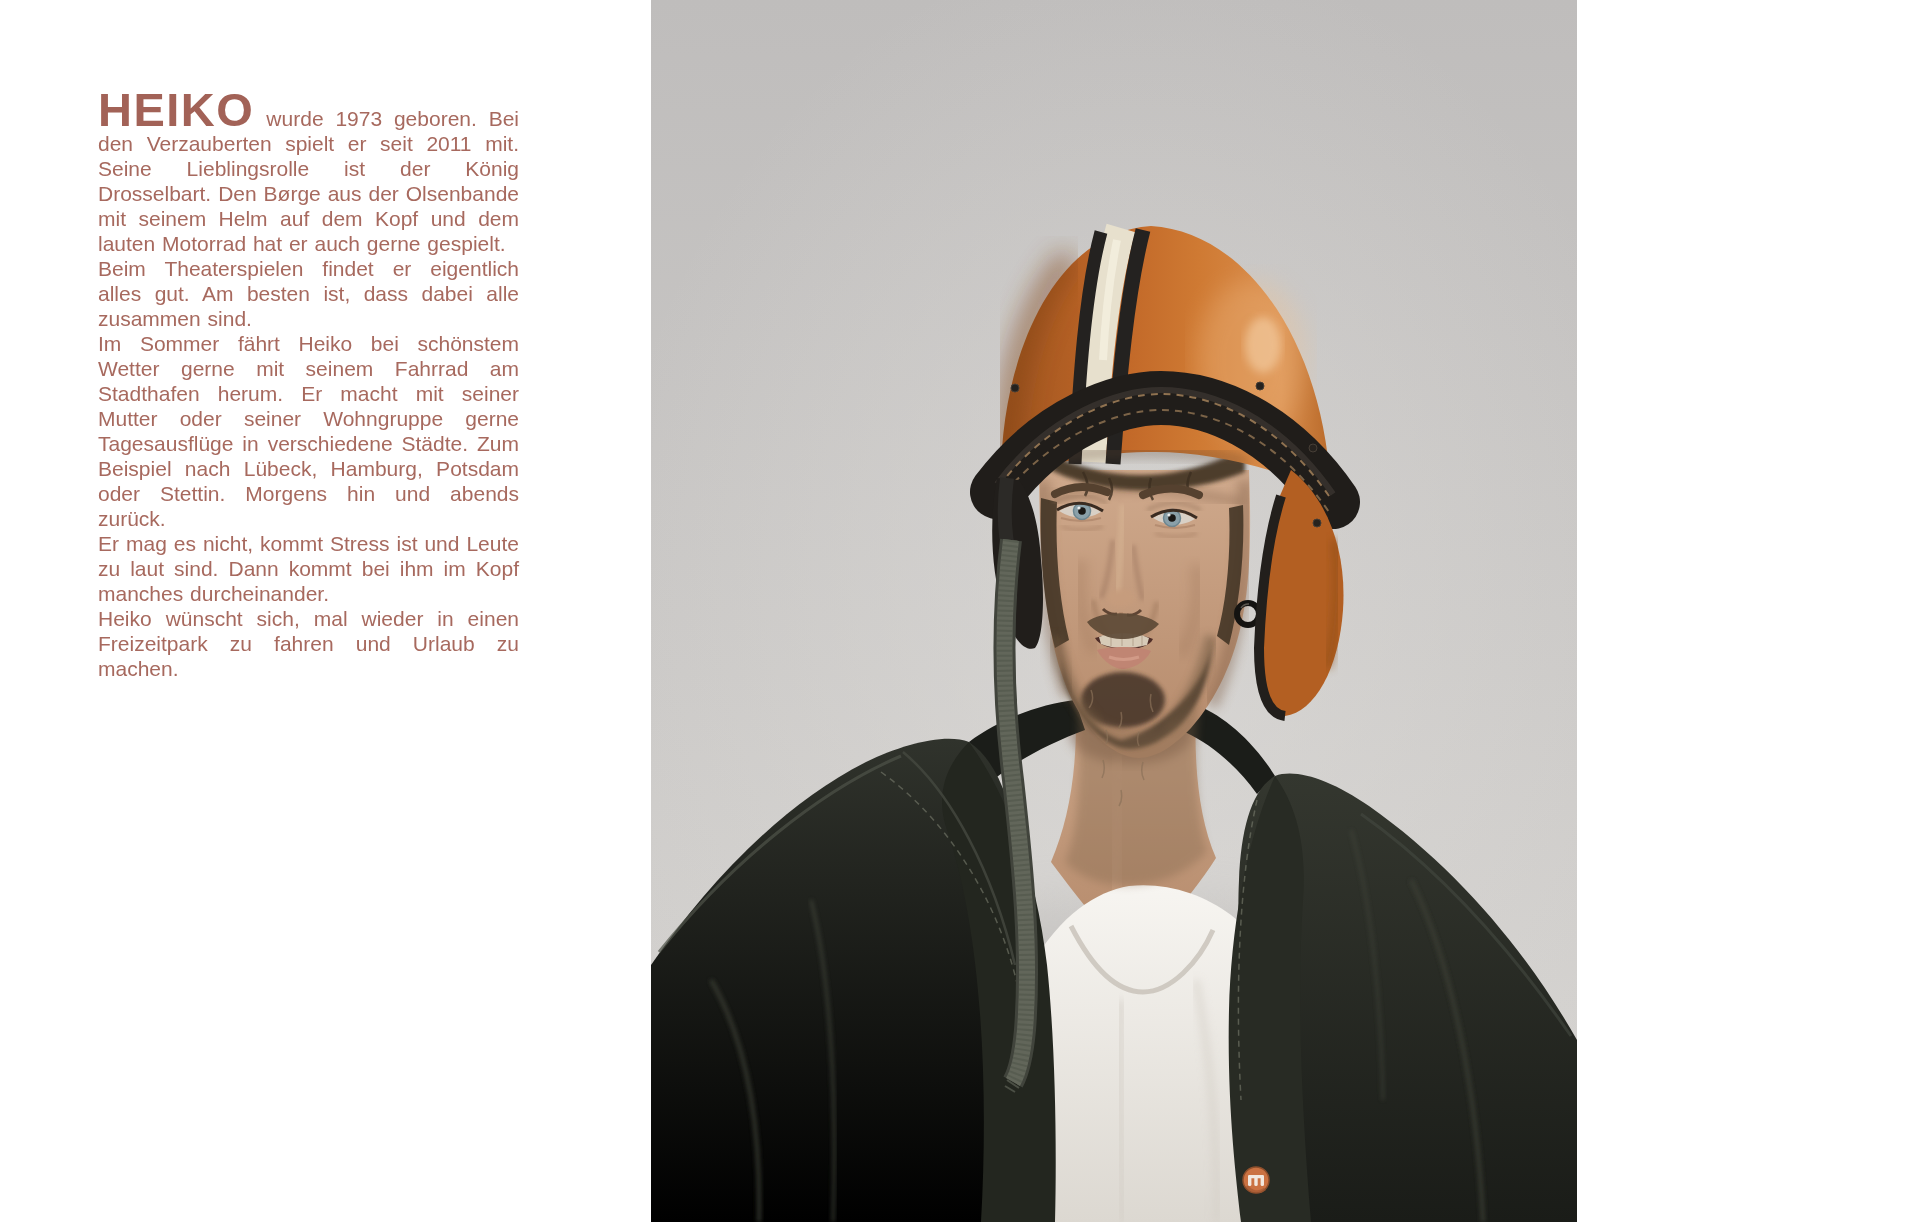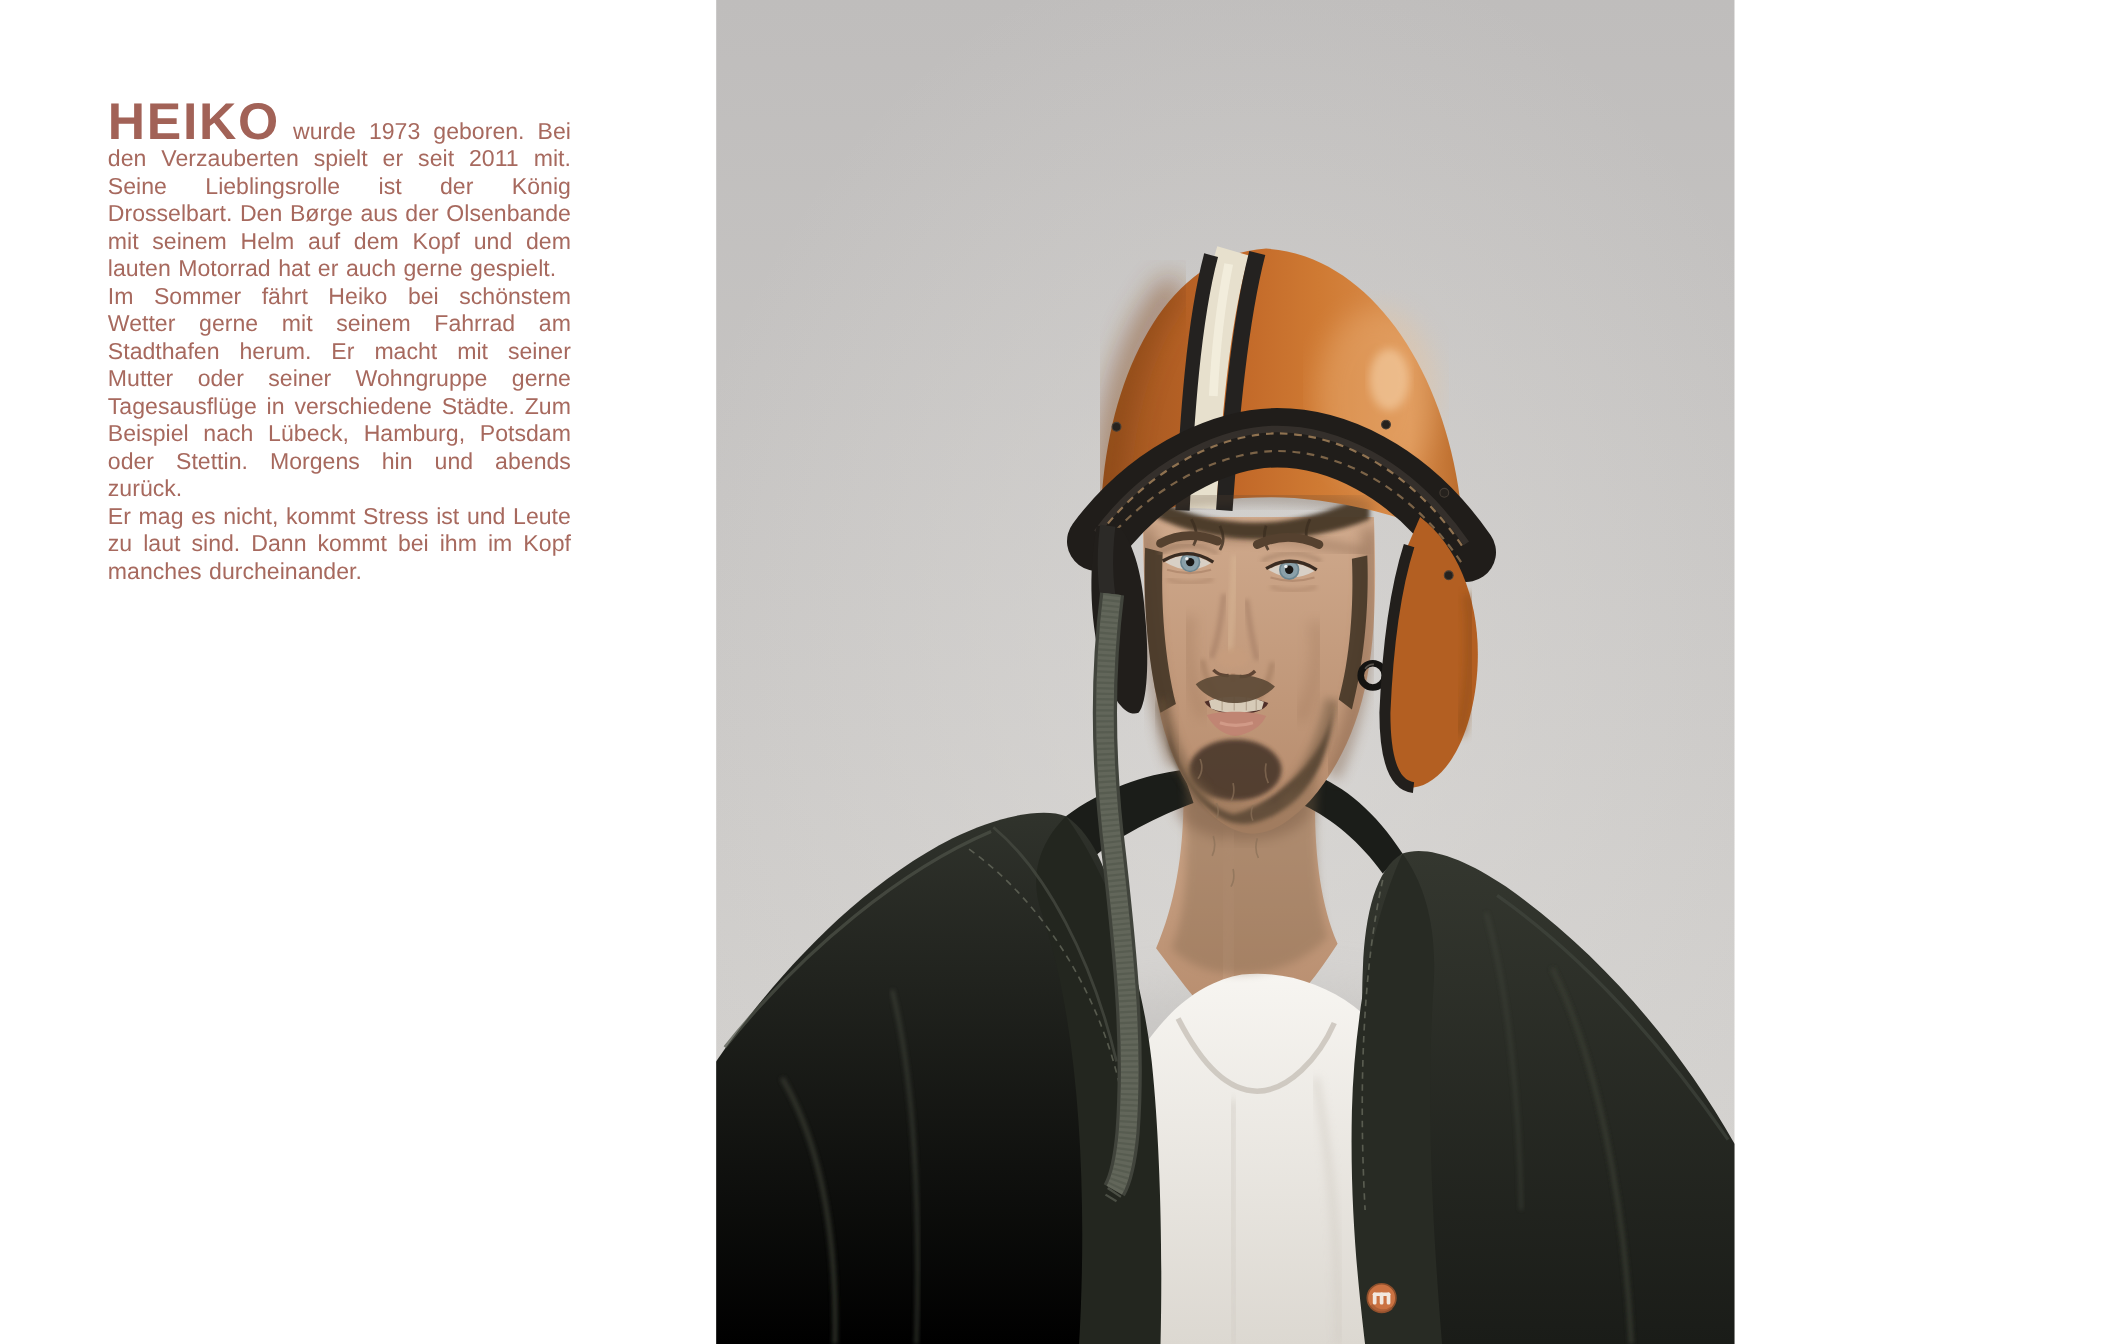--- a/index.html
+++ b/index.html
@@ -42,22 +42,24 @@
   }
   .photo svg{display:block;}
 </style>
 </head>
 <body>
 
 <div class="page">
 
   <div class="text-column" lang="de">
     <p class="para"><span class="lead-heading">HEIKO</span><span>wurde 1973 geboren. Bei den Verzauberten spielt er seit 2011 mit. Seine Lieblingsrolle ist der König Drosselbart. Den Børge aus der Olsenbande mit seinem Helm auf dem Kopf und dem lauten Motorrad hat er auch gerne gespielt.</span></p>
+    <p class="para">Beim Theaterspielen findet er eigentlich alles gut. Am besten ist, dass dabei alle zusammen sind.</p>
     <p class="para">Im Sommer fährt Heiko bei schönstem Wetter gerne mit seinem Fahrrad am Stadthafen herum. Er macht mit seiner Mutter oder seiner Wohngruppe gerne Tagesausflüge in verschiedene Städte. Zum Beispiel nach Lübeck, Hamburg, Potsdam oder Stettin. Morgens hin und abends zurück.</p>
     <p class="para">Er mag es nicht, kommt Stress ist und Leute zu laut sind. Dann kommt bei ihm im Kopf manches durcheinander.</p>
+    <p class="para">Heiko wünscht sich, mal wieder in einen Freizeitpark zu fahren und Urlaub zu machen.</p>
   </div>
 
   <figure class="photo">
     <svg viewBox="0 0 926 1222" width="926" height="1222" xmlns="http://www.w3.org/2000/svg">
       <defs>
         <linearGradient id="bgGrad" x1="0" y1="0" x2="0" y2="1">
           <stop offset="0" stop-color="#bfbdbc"></stop>
           <stop offset="0.55" stop-color="#cbc9c7"></stop>
           <stop offset="1" stop-color="#d8d6d3"></stop>
         </linearGradient>

